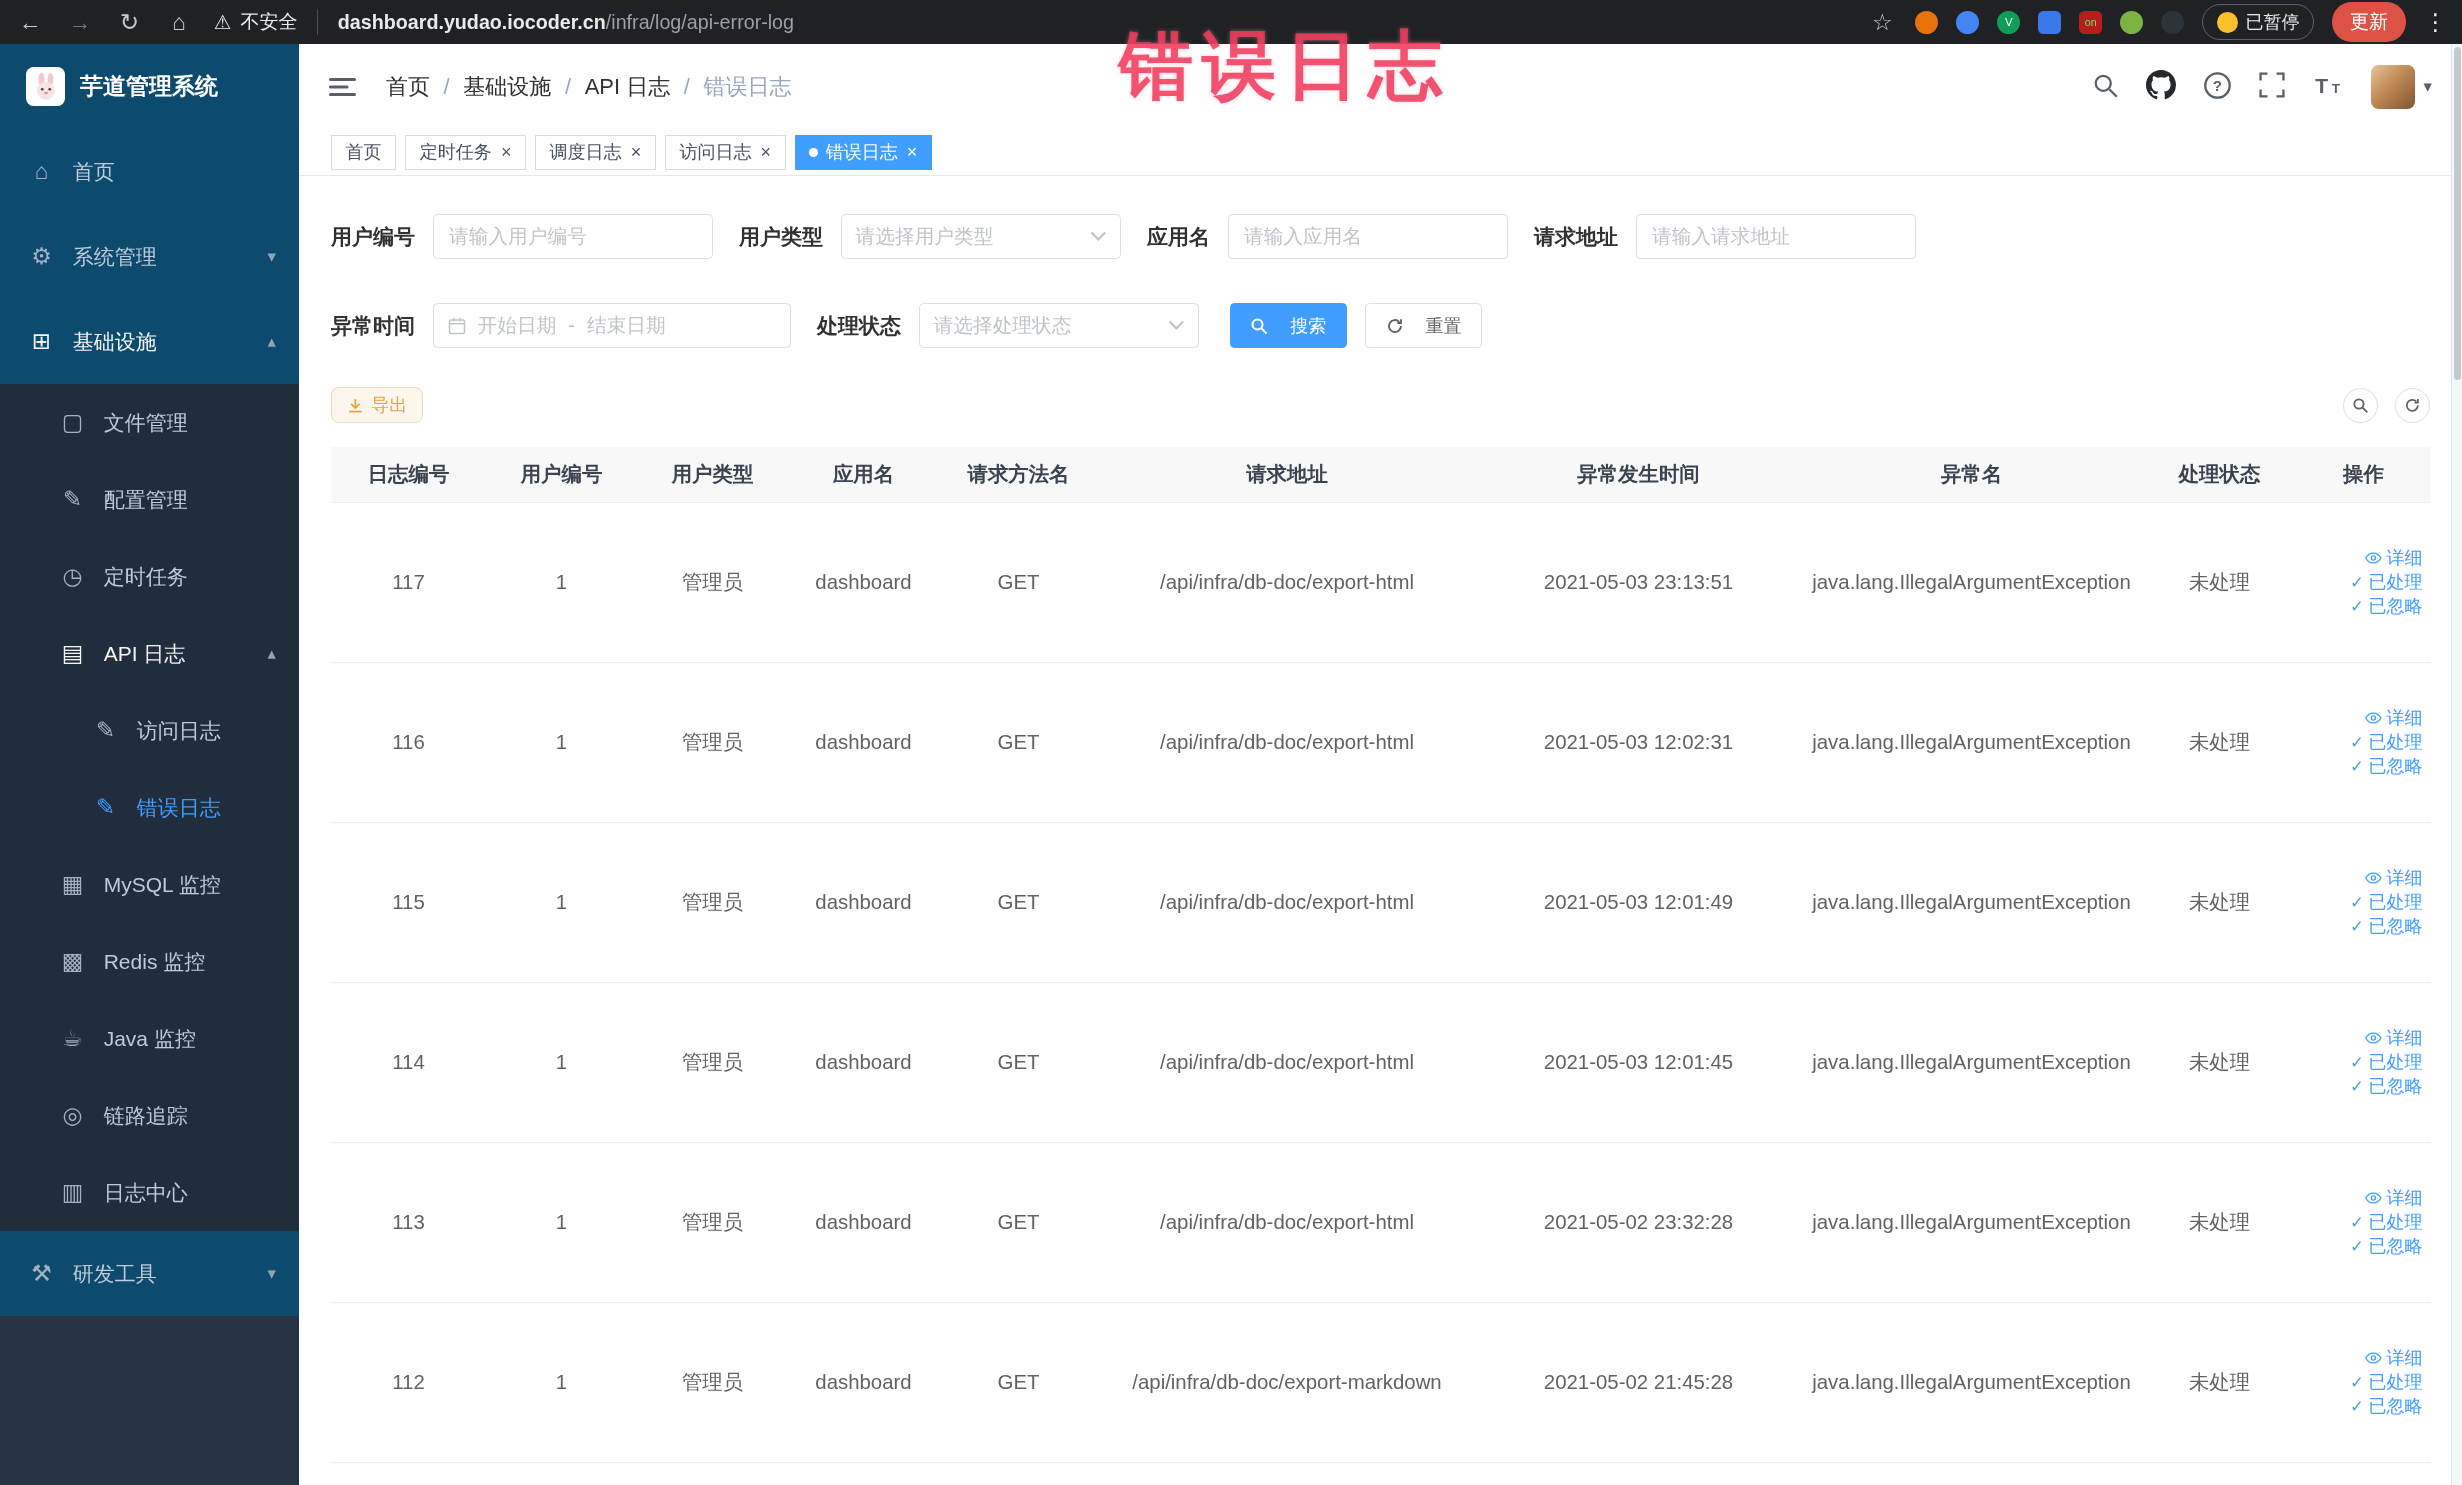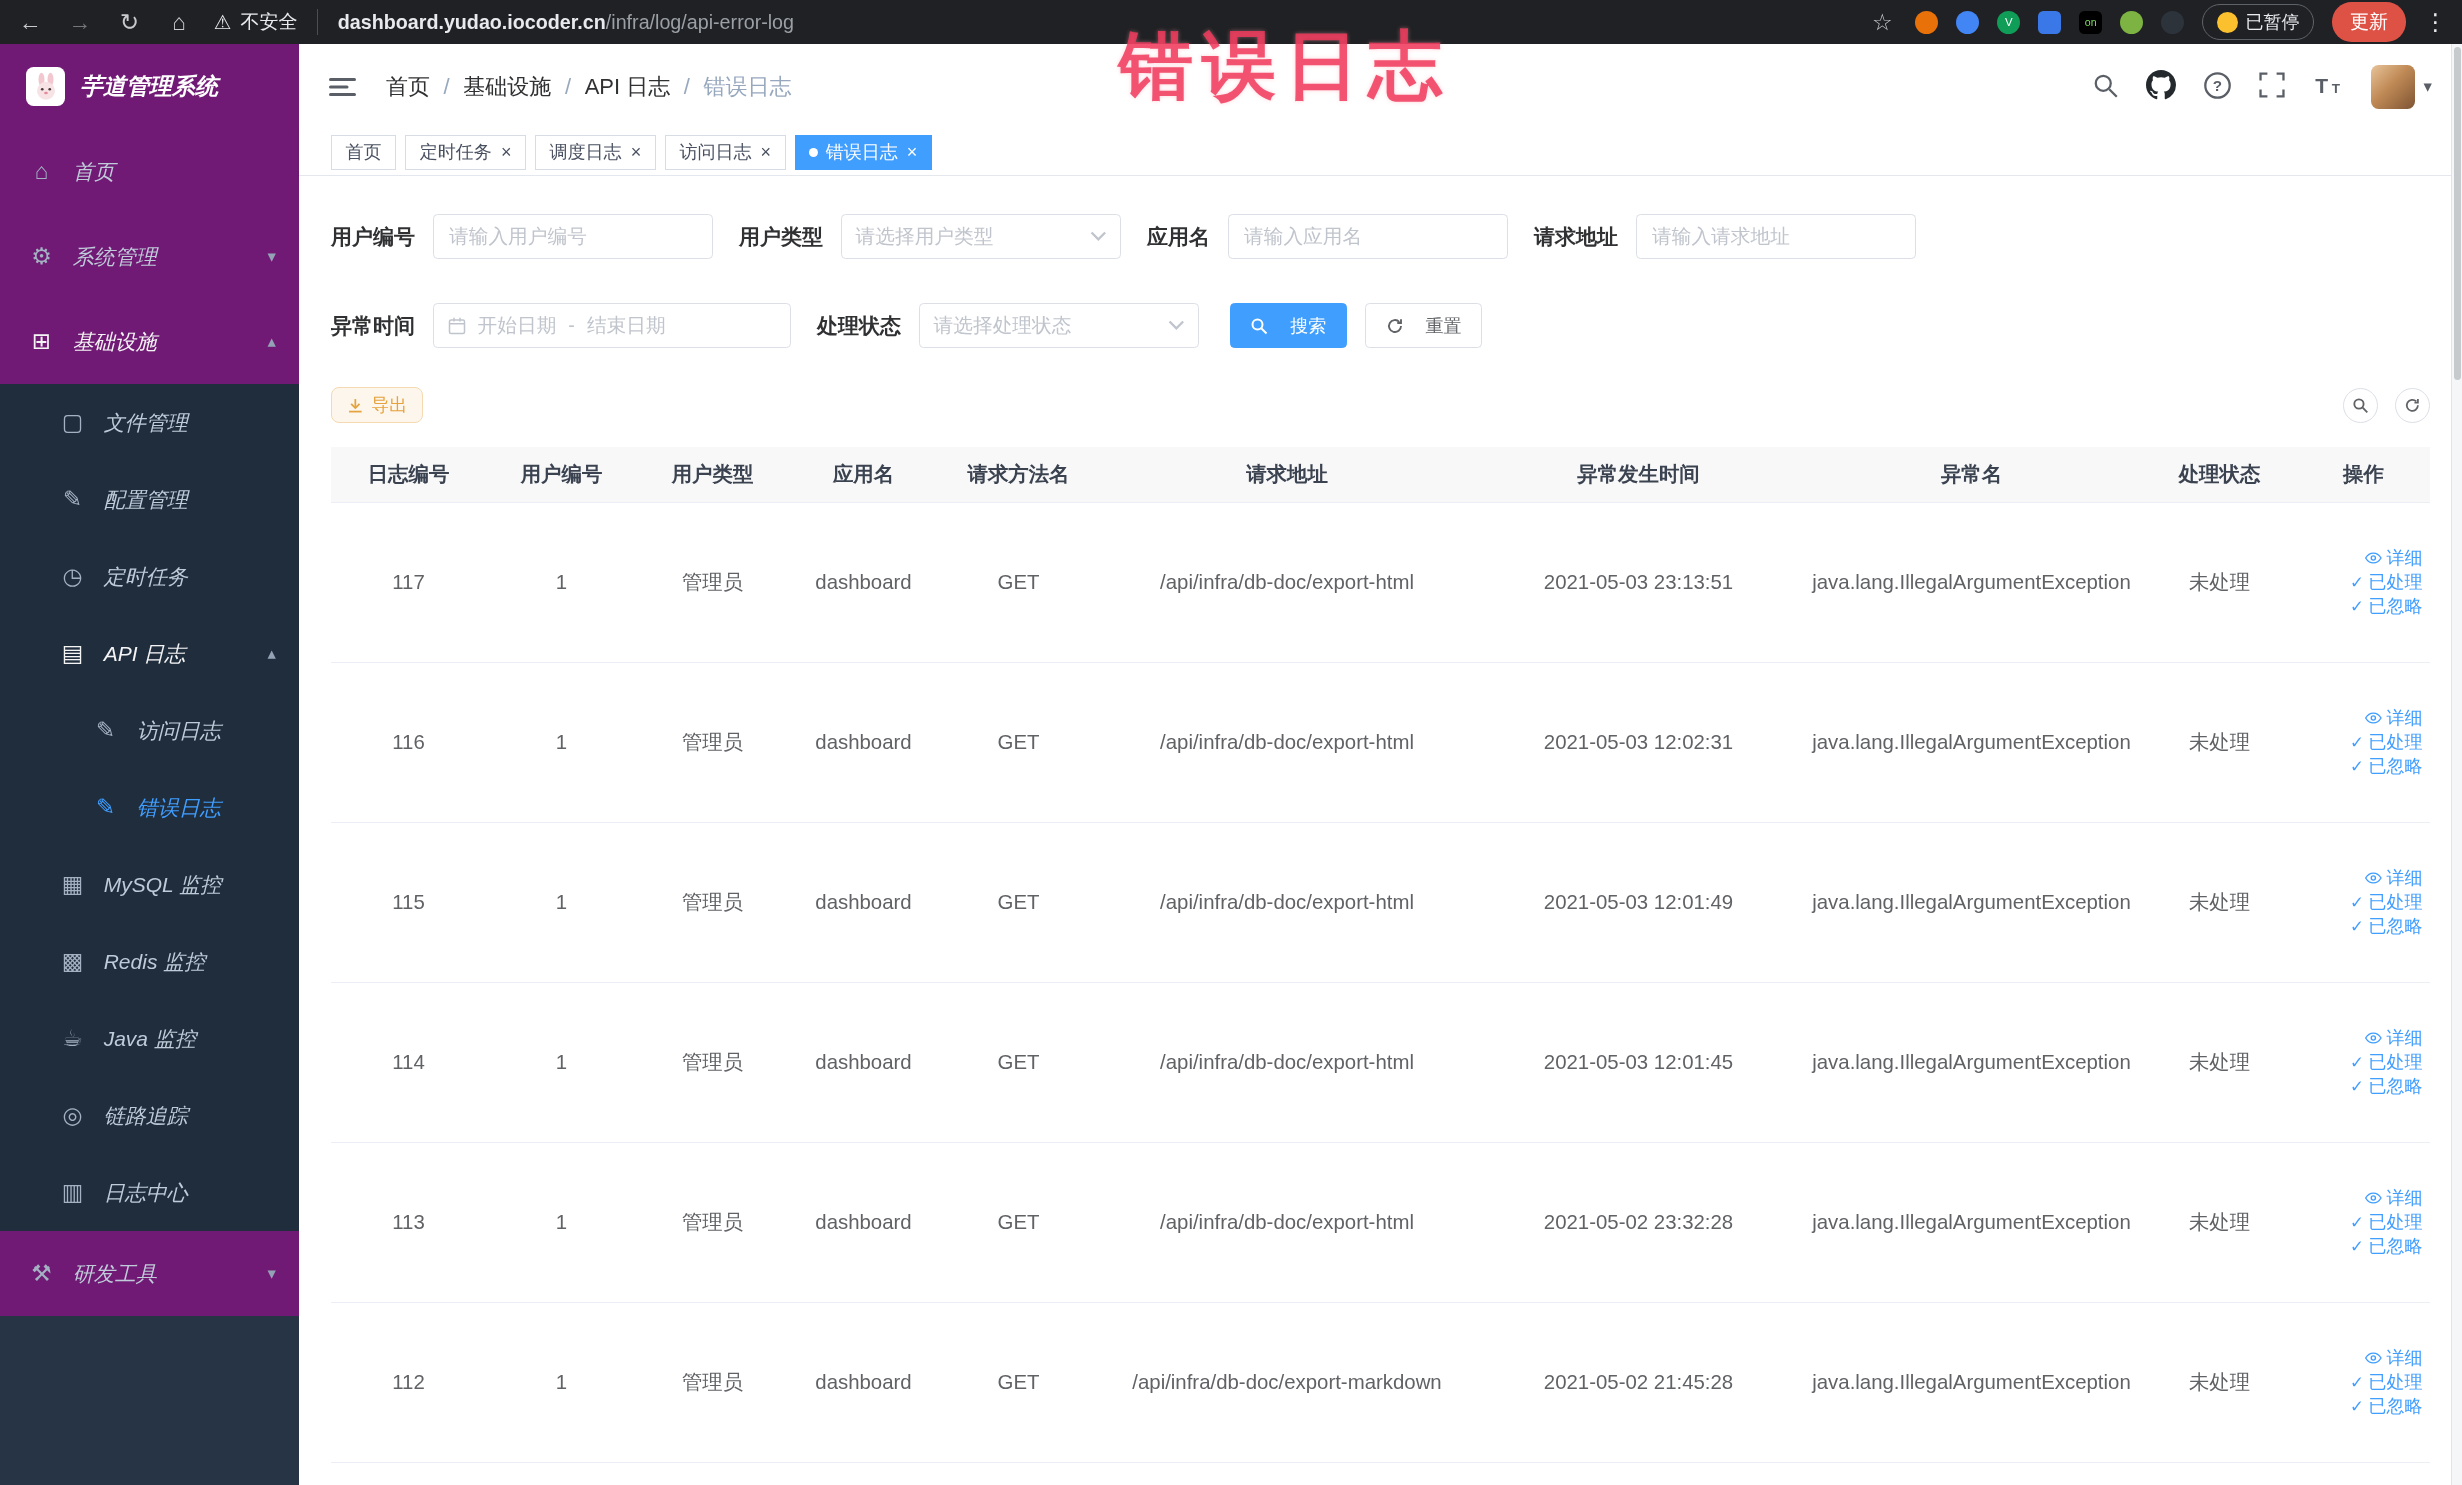--- a/index.html
+++ b/index.html
@@ -25,21 +25,21 @@
     border-radius:19.7px; padding:5.3px 13.6px; color:#e8eaed; font-size:18px; }
   .smiley { width:21px; height:21px; border-radius:50%; background:#fbc02d; }
   .pill-update { background:#de5246; color:#fff; border-radius:19.7px; padding:6.8px 18px;
     font-size:19px; display:flex; align-items:center; gap:6px; cursor:pointer; }
   .kebab { color:#e8eaed; font-size:23px; cursor:pointer; }
 
   
   .app { position:absolute; top:44px; left:0; right:0; bottom:0; display:flex; }
 
   
-  .sidebar { width:299px; flex-shrink:0; background:#701a75; display:flex; flex-direction:column;font-style:italic; }
+  .sidebar { width:299px; flex-shrink:0; background:#0c4a6e; display:flex; flex-direction:column; }
   .logo-row { height:85px; display:flex; align-items:center; gap:15px; padding-left:26px; }
   .logo-badge { width:39px; height:39px; border-radius:7.6px; background:#fff; display:flex;
     align-items:center; justify-content:center; }
   .logo-title { color:#fff; font-size:23px; font-weight:700; }
   .s-item { height:85px; display:flex; align-items:center; gap:16.7px; padding:0 23px 0 27px;
     font-size:21px; color:#bfcbd9; cursor:pointer; }
   .sub .s-item { height:77px; background:#1f2d3d; }
   .s-ico { width:29px; text-align:center; font-size:23px; color:#a3b1c2; }
   .s-caret { margin-left:auto; font-size:16.7px; color:#93a3b5; }
   .lvl2 { padding-left:58px; }
@@ -138,21 +138,21 @@
   <div class="url">
     <span class="domain">dashboard.yudao.iocoder.cn</span>
     <span class="path">/infra/log/api-error-log</span>
   </div>
   <div class="chrome-right">
     <span class="nav-ico">☆</span>
     <span class="ext" style="background:#e8710a"></span>
     <span class="ext" style="background:#4285f4"></span>
     <span class="ext" style="background:#0f9d58">V</span>
     <span class="ext sq" style="background:#3b78e7"></span>
-    <span class="ext sq" style="background:#000000;color:#7ddf64;font-size:10.6px">on</span>
+    <span class="ext sq" style="background:#b91c1c;color:#7ddf64;font-size:10.6px">on</span>
     <span class="ext" style="background:#7cb342"></span>
     <span class="ext" style="background:#2d333b"></span>
     <span class="pill-paused">
       <span class="smiley"></span>
       <span>已暂停</span>
     </span>
     <span class="pill-update">
       <span>更新</span>
     </span>
     <span class="kebab">⋮</span>

